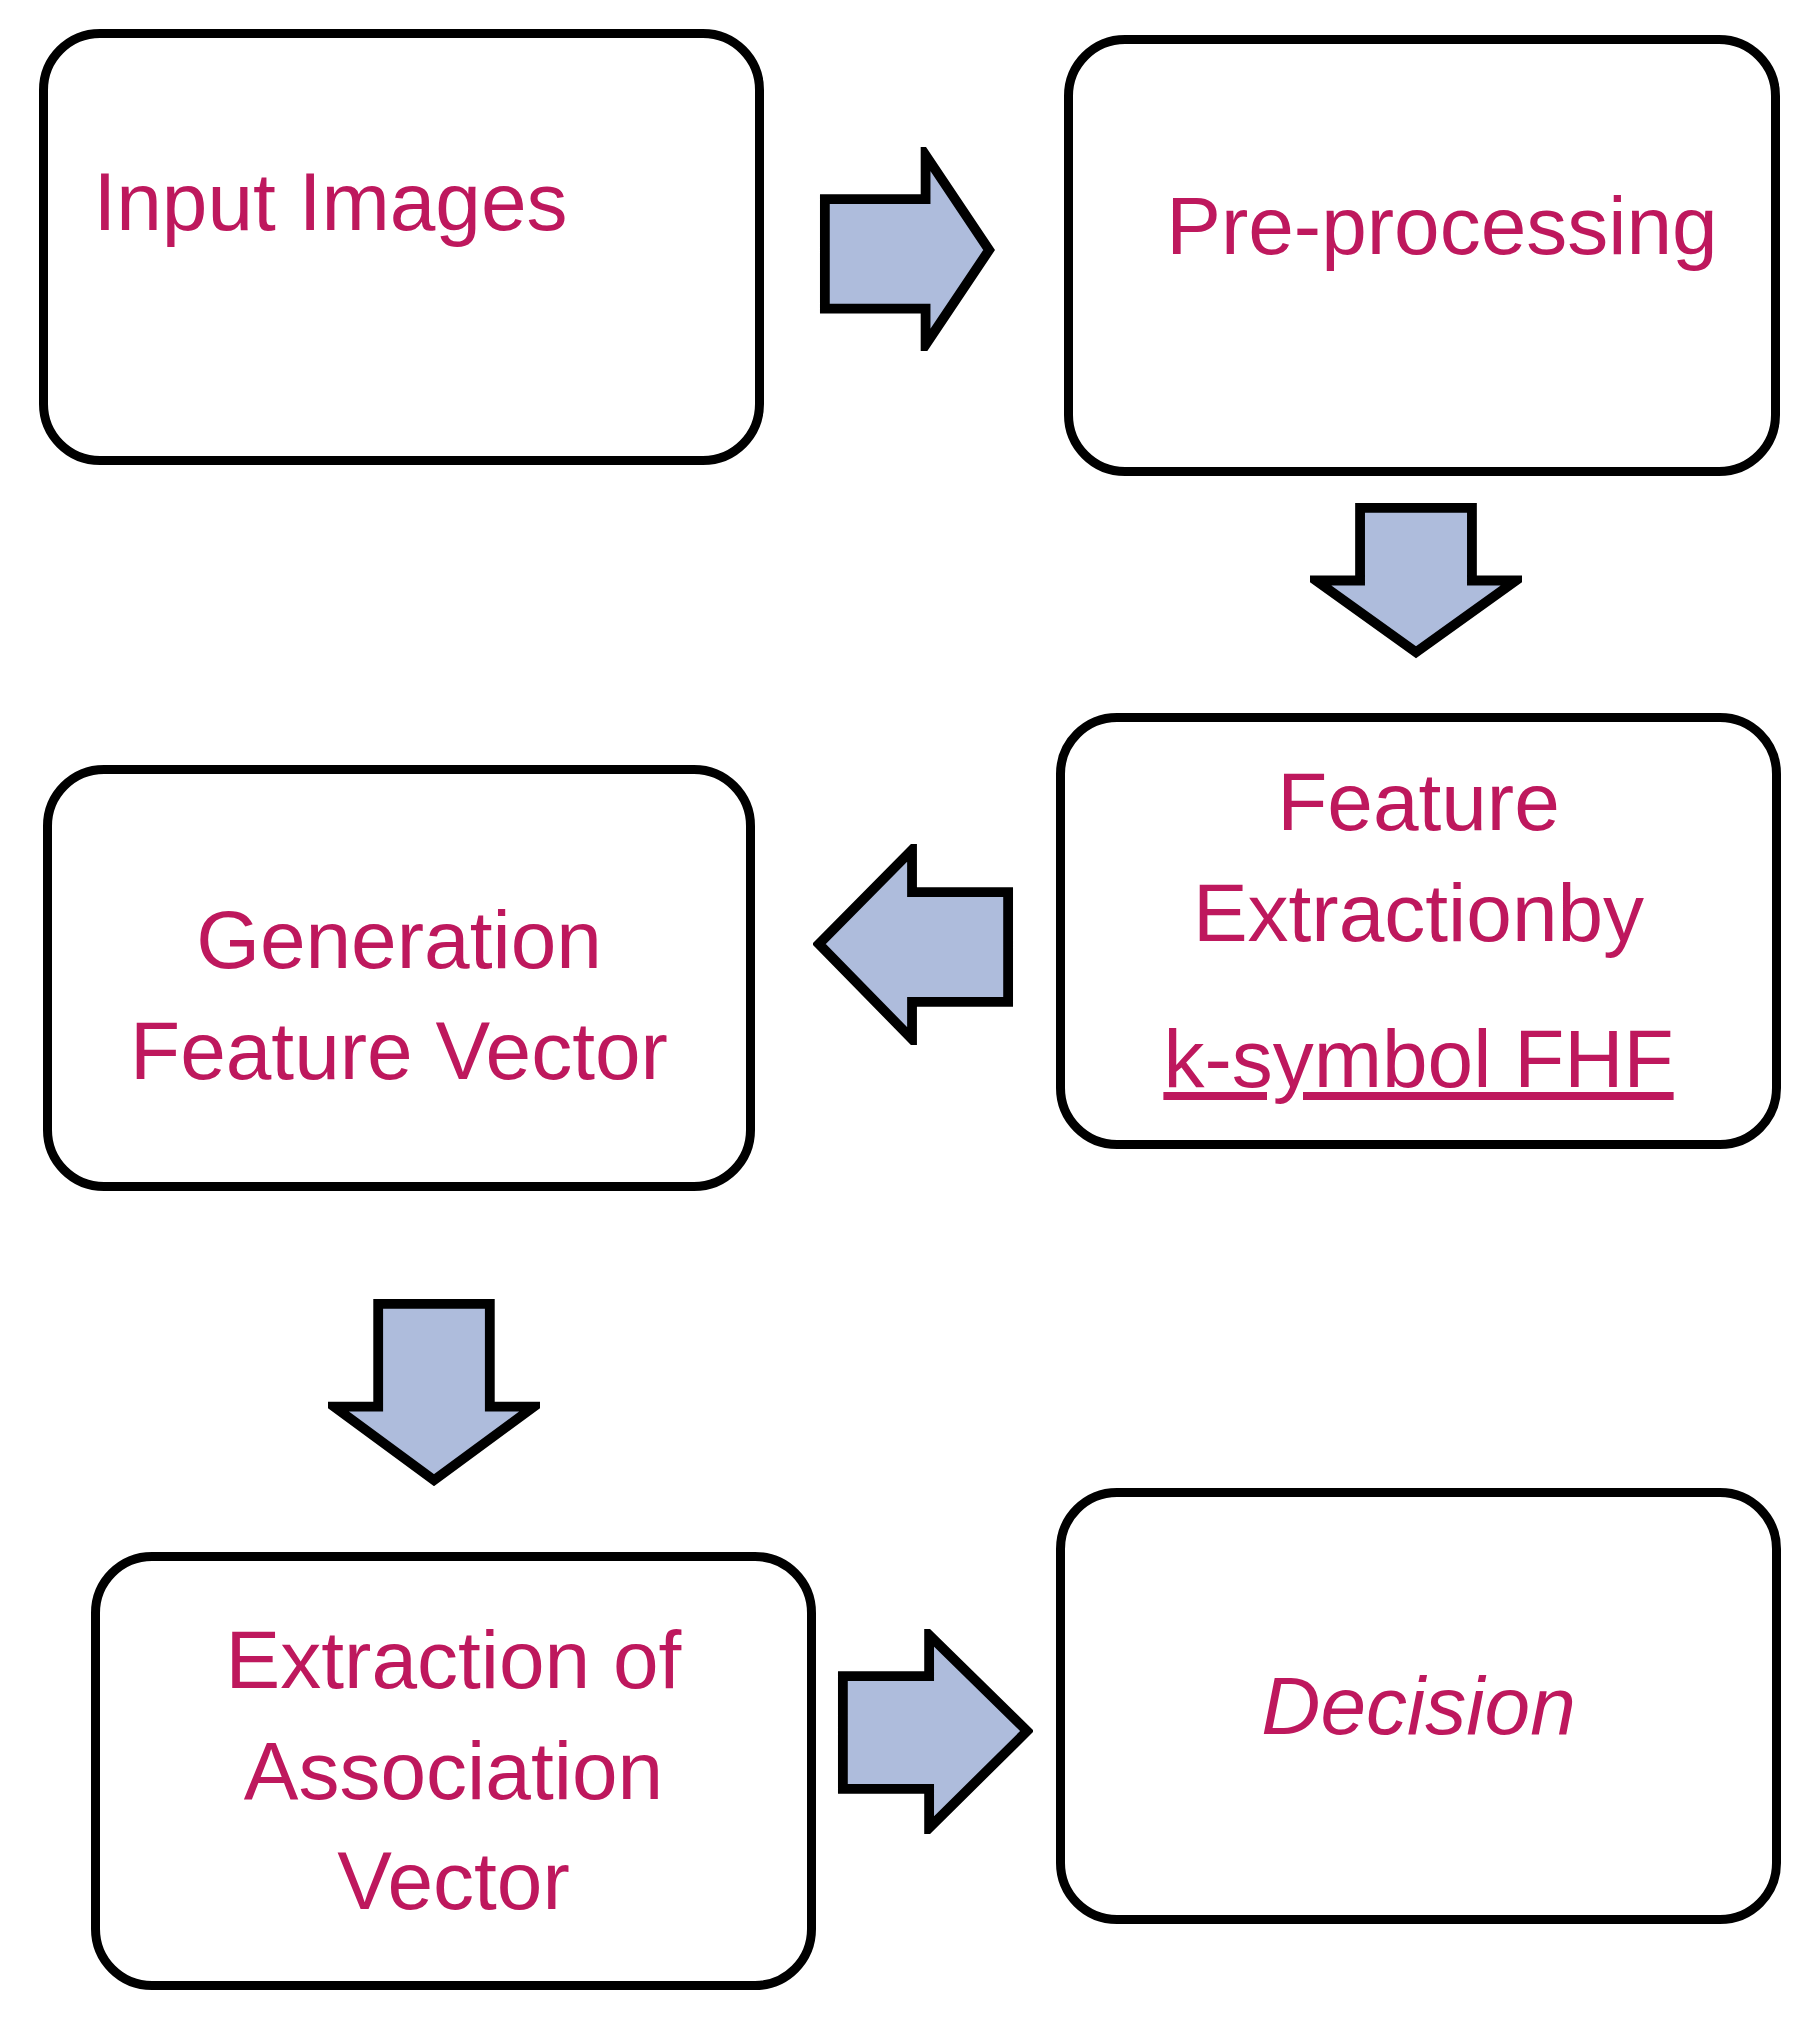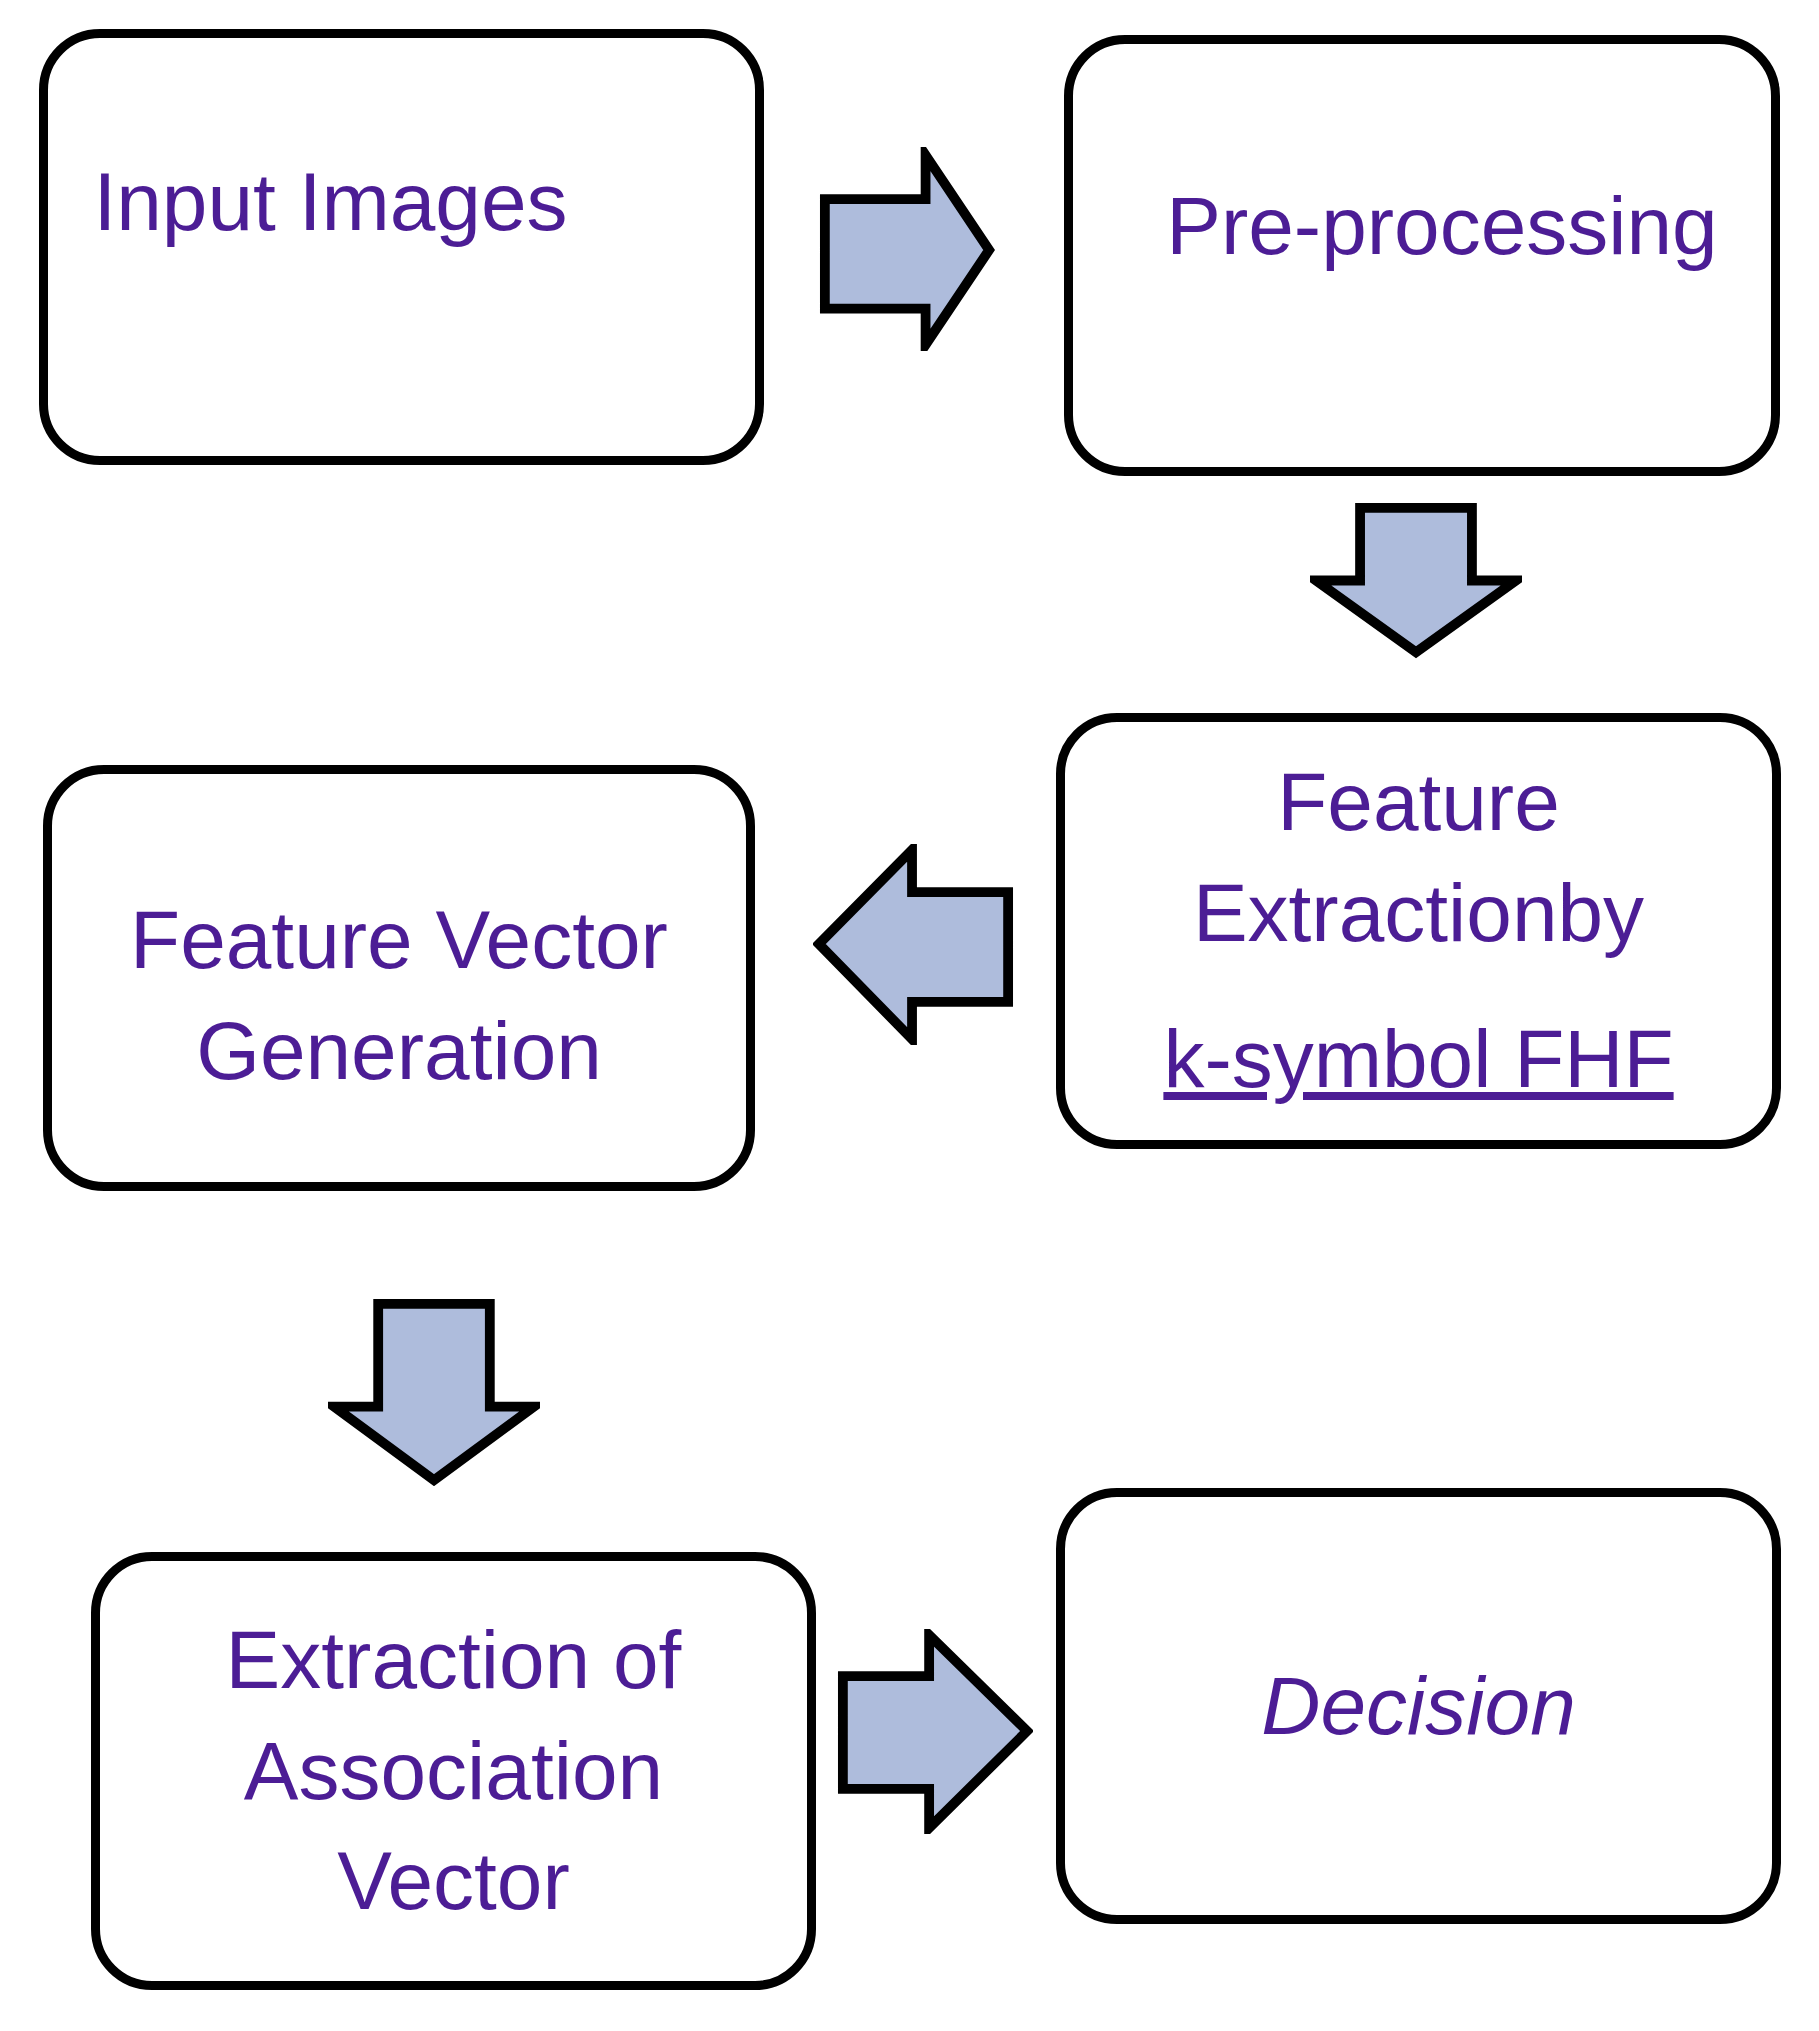--- a/index.html
+++ b/index.html
@@ -19,21 +19,21 @@
     border-radius:61px;
     display:flex;
     align-items:center;
     justify-content:center;
   }
   .label{
     display:flex;
     flex-direction:column;
     align-items:center;
     text-align:center;
-    color:#4c1d95;
+    color:#be185d;
     font-size:82px;
     line-height:1.35;
     white-space:nowrap;
   }
   
   #n1 .label{transform:translate(-71px,-45px);}
   #n2 .label{transform:translate(0,-29px);}
   #n4 .label{transform:translate(0,17.6px);}
   #n3 .gap-line{margin-top:35px;text-decoration:underline;}
   .arrow{
@@ -77,22 +77,22 @@
   <div class="node" id="n3">
     <div class="label">
       <span>Feature</span>
       <span>Extractionby</span>
       <span class="gap-line">k-symbol FHF</span>
     </div>
   </div>
 
   <div class="node" id="n4">
     <div class="label">
+      <span>Generation</span>
       <span>Feature Vector</span>
-      <span>Generation</span>
     </div>
   </div>
 
   <div class="node" id="n5">
     <div class="label">
       <span>Extraction of</span>
       <span>Association</span>
       <span>Vector</span>
     </div>
   </div>

